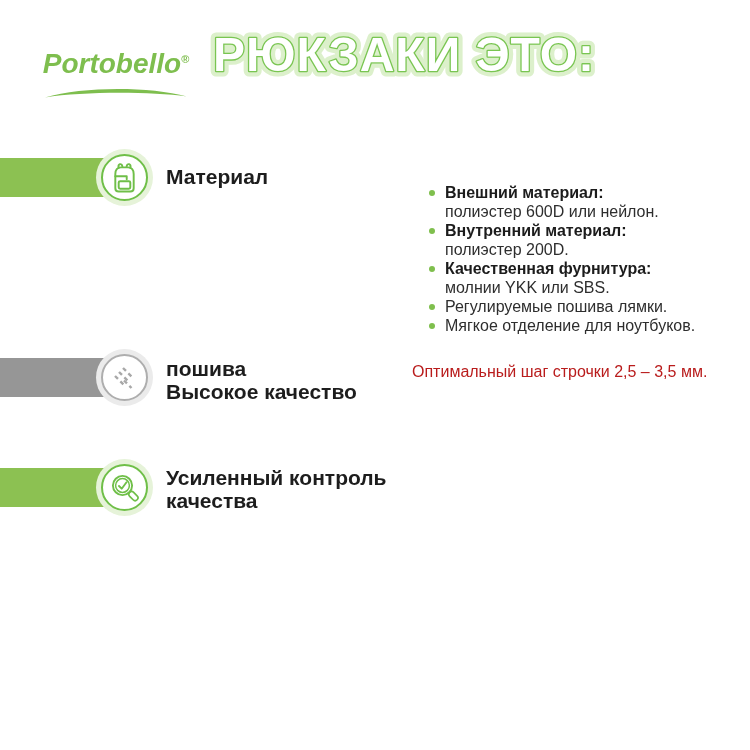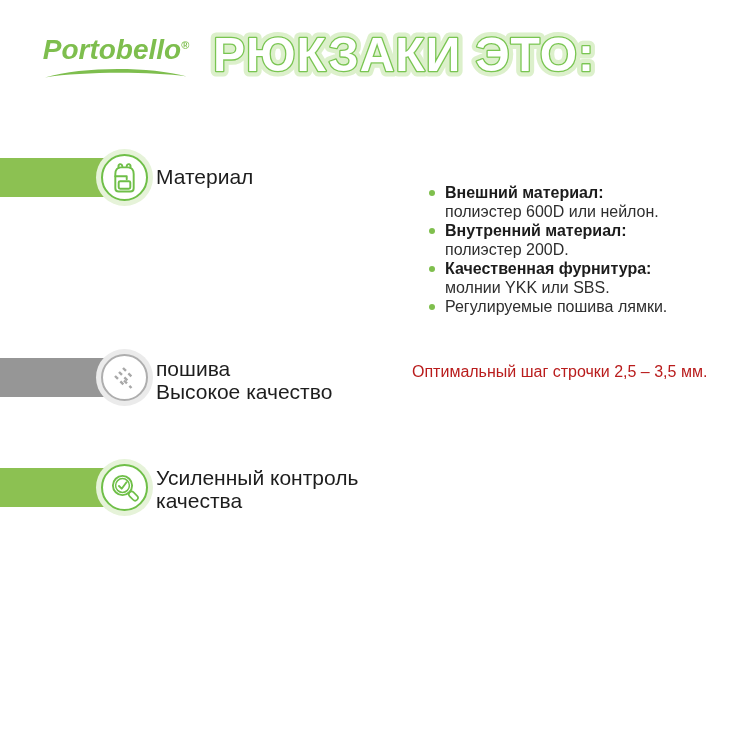--- a/index.html
+++ b/index.html
@@ -3,21 +3,21 @@
 <meta charset="utf-8">
 <style>
   html,body { margin:0; padding:0; background:#ffffff; }
   .canvas {
     position:relative; width:750px; height:750px; background:#ffffff;
     font-family:"Liberation Sans", sans-serif; overflow:hidden;
   }
 
   
   .logo { position:absolute; left:42px; top:30px; width:148px; text-align:center; color:#7EBE4E; }
-  .logo-text { font-size:28px; font-weight:700; font-style:italic; line-height:30px; white-space:nowrap; }
+  .logo-text { font-size:28px; font-weight:700; font-style:italic; line-height:42px; white-space:nowrap;margin-top:8px; }
   .logo-reg { font-size:11px; font-weight:700; vertical-align:super; font-style:normal; }
   .logo-swoosh { display:block; margin:4px auto 0; }
 
   .title-wrap { position:absolute; left:205px; top:26px; }
   .title-text {
     font-family:"Liberation Sans", sans-serif;
     font-weight:700; font-size:48px; letter-spacing:1px;
   }
   .title-halo { fill:none; stroke:#DCF0CB; stroke-width:11px; stroke-linejoin:round; }
   .title-main { fill:#ffffff; stroke:#79C551; stroke-width:2.6px; paint-order:stroke; stroke-linejoin:round; }
@@ -31,22 +31,22 @@
   .circle {
     position:absolute; left:101px; width:47px; height:47px; box-sizing:border-box;
     border-radius:50%; background:#ffffff;
     display:flex; align-items:center; justify-content:center;
   }
   .circle-green { border:2.5px solid #6FBF48; box-shadow:0 0 0 5px #E6F3D9; }
   .circle-gray  { border:2.5px solid #AEAEAE; box-shadow:0 0 0 5px #EBEBEB; }
   .circle-1 { top:154px; } .circle-2 { top:354px; } .circle-3 { top:464px; }
 
   .heading {
-    position:absolute; left:156px; font-size:21px; line-height:23px;
-    font-weight:400; color:#1d1d1d; white-space:nowrap;
+    position:absolute; left:166px; font-size:21px; line-height:23px;
+    font-weight:700; color:#1d1d1d; white-space:nowrap;
   }
   .heading span { display:block; }
   .heading-1 { top:165px; } .heading-2 { top:357px; } .heading-3 { top:466px; }
 
   
   .bullets { position:absolute; left:412px; top:167px; width:310px; font-size:16px; line-height:19px; color:#2e2e2e; }
   .bullets ul { margin:16px; padding:0; list-style:none; }
   .bullets li { position:relative; padding-left:17px; }
   .bullets li::before {
     content:""; position:absolute; left:1px; top:6.5px;
@@ -102,20 +102,24 @@
         <span class="li-text">полиэстер 200D.</span>
       </li>
       <li>
         <span class="li-bold">Качественная фурнитура:</span>
         <span class="li-text">молнии YKK или SBS.</span>
       </li>
       <li>
         <span class="li-bold"></span>
         <span class="li-text">Регулируемые пошива лямки.</span>
       </li>
+      <li>
+        <span class="li-bold"></span>
+        <span class="li-text">Мягкое отделение для ноутбуков.</span>
+      </li>
     </ul>
   </div>
 
   <div class="bar bar-gray bar-2"></div>
   <div class="circle circle-gray circle-2">
     <svg class="icon-svg" width="30" height="30" viewBox="0 0 30 30" fill="none" stroke="#A8A8A8" stroke-width="2.4" stroke-dasharray="4.2 3.4">
       <path d="M5,13 L14.5,22.5"></path>
       <path d="M9,9 L19.5,19.5"></path>
       <path d="M13,5 L23.5,15.5"></path>
       <path d="M14,17.5 L21.5,25"></path>

